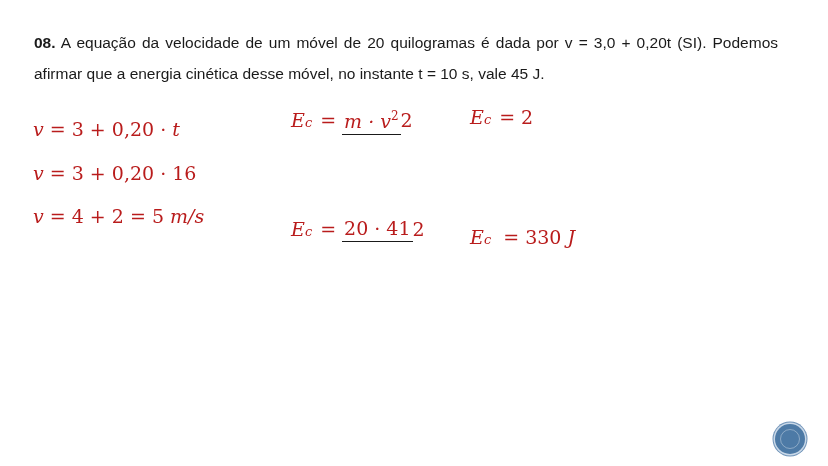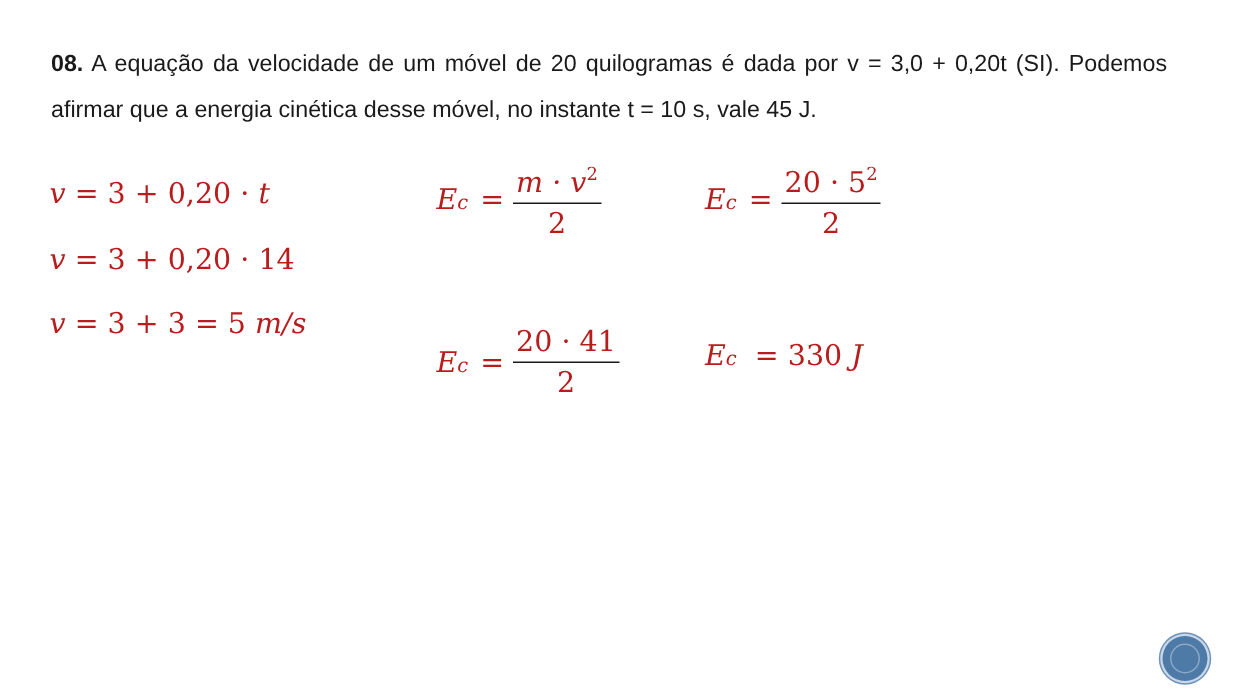--- a/index.html
+++ b/index.html
@@ -33,21 +33,21 @@
     color: #b91c1c;
     white-space: nowrap;
   }
   .math i { font-style: italic; }
   .eq-line {
     display: flex;
     align-items: center;
   }
   .frac {
     display: inline-flex;
-    flex-direction: column;
+    flex-direction: row;
     align-items: center;
     margin-left: 6px;
     vertical-align: middle;
   }
   .frac .numr {
     padding: 0 2px 1px 2px;
     border-bottom: 1.6px solid #1a1a1a;
     line-height: 24px;
   }
   .frac .den {
@@ -82,25 +82,25 @@
   <span class="num">08.</span>
   <span>A equação da velocidade de um móvel de 20 quilogramas é dada por v = 3,0 + 0,20t (SI). Podemos afirmar que a energia cinética desse móvel, no instante t = 10 s, vale 45 J.</span>
 </div>
 
 <div class="math" style="left:33px; top:118px;">
   <i>v</i>
   <span>= 3 + 0,20 · </span><i>t</i>
 </div>
 <div class="math" style="left:33px; top:162px;">
   <i>v</i>
-  <span>= 3 + 0,20 · 14</span>
+  <span>= 3 + 0,20 · 16</span>
 </div>
 <div class="math" style="left:33px; top:205px;">
   <i>v</i>
-  <span>= 3 + 3 = 5 </span><i>m/s</i>
+  <span>= 4 + 2 = 5 </span><i>m/s</i>
 </div>
 
 <div class="math eq-line" style="left:291px; top:104px;">
   <span class="lhs">
       <i>E</i>
       <sub>c</sub>
     </span>
   <span style="margin-left:8px;">=</span>
   <span class="frac">
     <span class="numr"><i>m · v</i><sup>2</sup></span>
@@ -108,21 +108,20 @@
   </span>
 </div>
 
 <div class="math eq-line" style="left:470px; top:104px;">
   <span class="lhs">
       <i>E</i>
       <sub>c</sub>
     </span>
   <span style="margin-left:8px;">=</span>
   <span class="frac">
-    <span class="numr"><span>20 · 5</span><sup>2</sup></span>
     <span class="den">2</span>
   </span>
 </div>
 
 <div class="math eq-line" style="left:291px; top:216px;">
   <span class="lhs">
       <i>E</i>
       <sub>c</sub>
     </span>
   <span style="margin-left:8px;">=</span>

